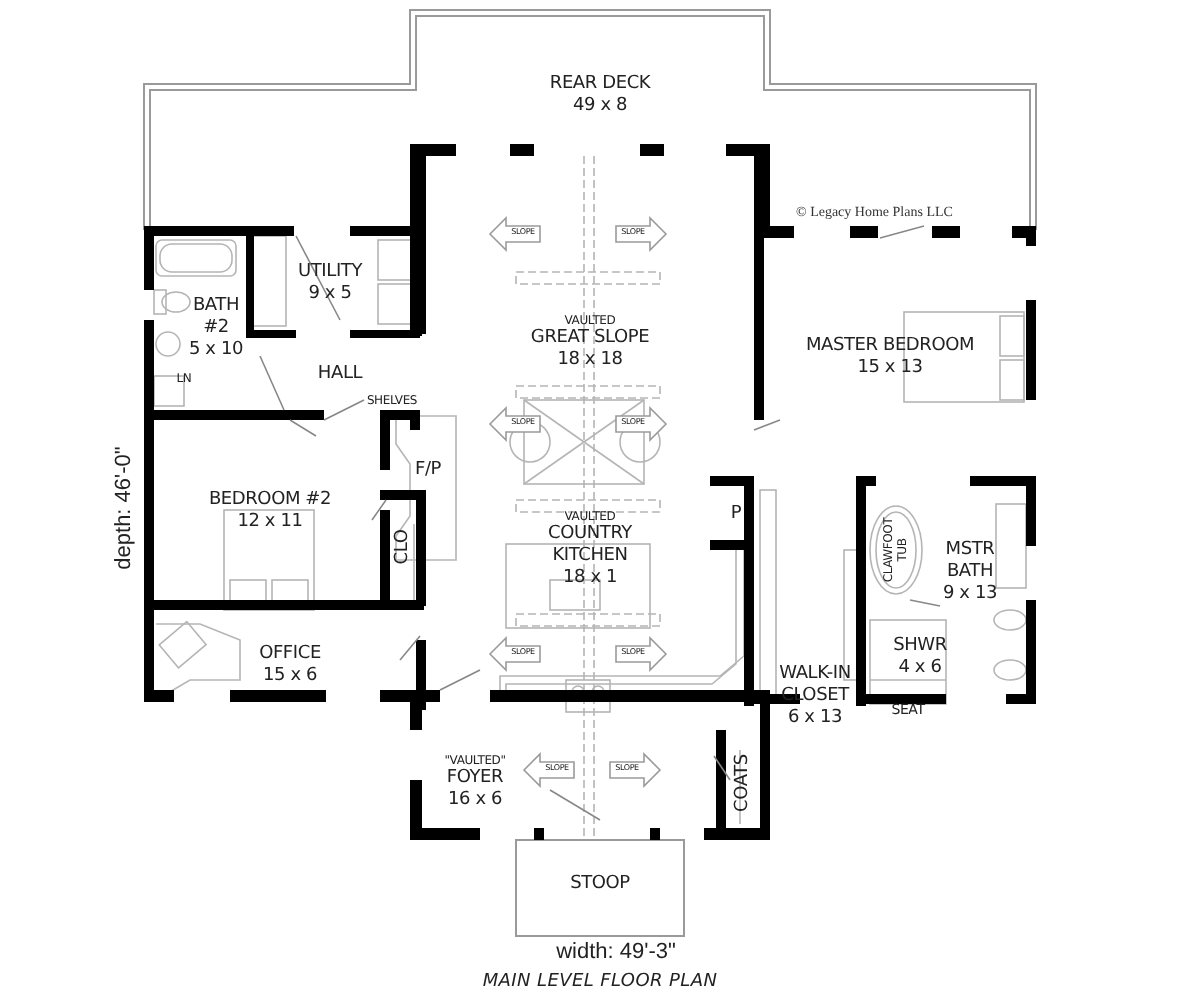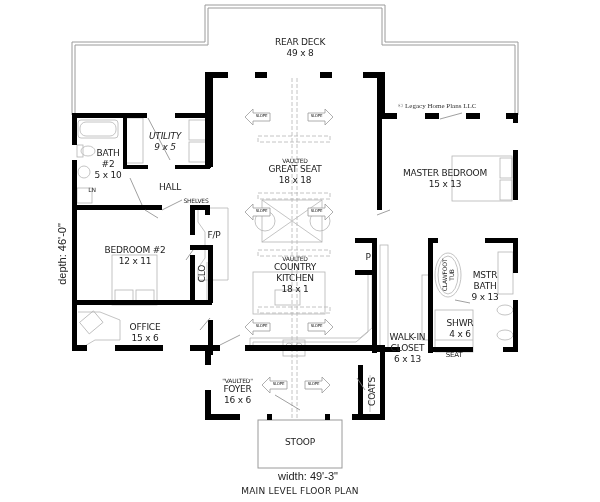--- a/index.html
+++ b/index.html
@@ -5,21 +5,21 @@
   html, body { margin:0; padding:0; background:#ffffff; }
   body { width:600px; height:502px; position:relative; overflow:hidden;
          font-family:"Liberation Sans", sans-serif; color:#1a1a1a; }
   #plan { position:absolute; left:0; top:0; width:600px; height:502px; }
   .lbl { position:absolute; text-align:center; white-space:nowrap;
          font-family:"DejaVu Sans", sans-serif; font-size:9px; line-height:11px;
          color:#222; letter-spacing:-0.2px; }
   .lbl .small { font-size:6px; line-height:7px; display:block; }
   .vert { transform:rotate(-90deg); transform-origin:center center; }
   .dim { position:absolute; font-family:"Liberation Sans", sans-serif; font-size:11px; color:#222; white-space:nowrap; }
-  .title { position:absolute; font-family:"DejaVu Sans", sans-serif; font-size:9px; color:#222; white-space:nowrap; letter-spacing:0.2px; }
+  .title { position:absolute; font-family:"DejaVu Sans", sans-serif; font-size:9px; color:#222; white-space:nowrap; letter-spacing:0.2px;font-style:italic; }
   .copy { position:absolute; font-family:Liberation Serif, serif; font-size:7px; color:#333; white-space:nowrap; }
 </style>
 </head>
 <body>
 
 <svg id="plan" viewBox="0 0 600 502" xmlns="http://www.w3.org/2000/svg">
 
   <g fill="none" stroke="#9a9a9a" stroke-width="1">
     <path d="M72,115 L72,42 L205,42 L205,5 L385,5 L385,42 L518,42 L518,115"></path>
     <path d="M75,115 L75,45 L208,45 L208,8 L382,8 L382,45 L515,45 L515,115"></path>
@@ -191,30 +191,30 @@
 
 <div class="lbl" style="left:255px;top:37px;width:90px;">
   <div>REAR DECK</div>
   <div>49 x 8</div>
 </div>
 
 <div class="copy" style="left:398px;top:102px;">© Legacy Home Plans LLC</div>
 
 <div class="lbl" style="left:245px;top:157px;width:100px;">
   <span class="small">VAULTED</span>
-  <div>GREAT SEAT</div>
+  <div>GREAT SLOPE</div>
   <div>18 x 18</div>
 </div>
 
 <div class="lbl" style="left:395px;top:168px;width:100px;">
   <div>MASTER BEDROOM</div>
   <div>15 x 13</div>
 </div>
 
-<div class="lbl" style="left:140px;top:131px;width:50px;font-style:italic;">
+<div class="lbl" style="left:140px;top:131px;width:50px;">
   <div>UTILITY</div>
   <div>9 x 5</div>
 </div>
 
 <div class="lbl" style="left:88px;top:148px;width:40px;">
   <div>BATH</div>
   <div>#2</div>
   <div>5 x 10</div>
 </div>
 

